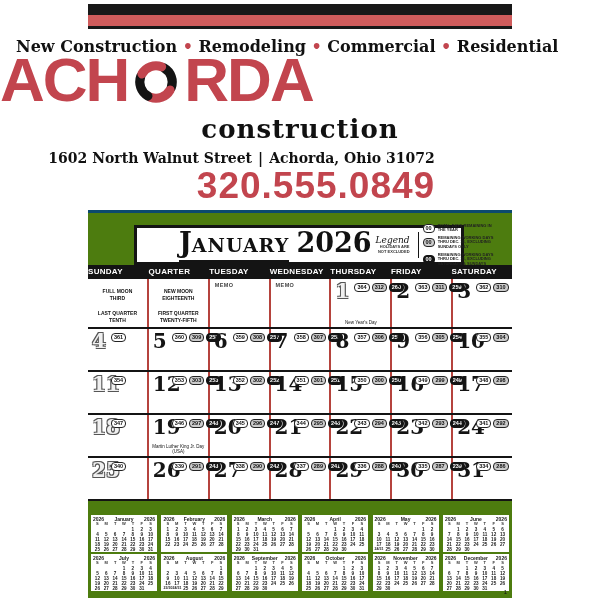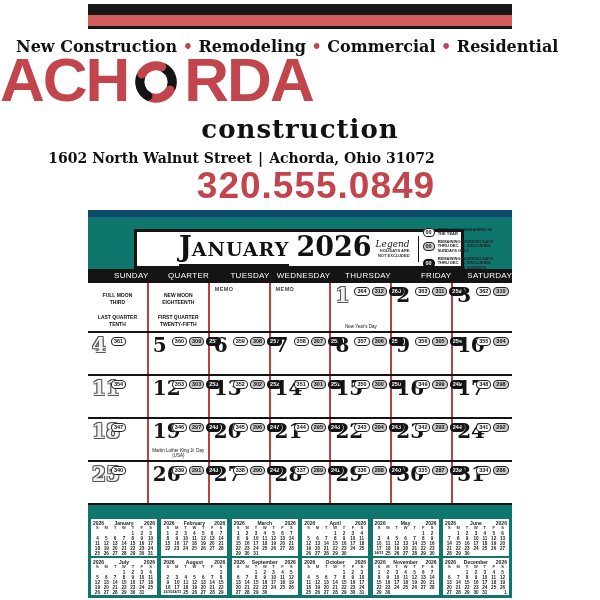--- a/index.html
+++ b/index.html
@@ -20,22 +20,22 @@
             line-height:64px;color:#c2454e;letter-spacing:-2px;}
   .logo-row svg{vertical-align:-8px;margin:0 1px;}
   .logo-sub{position:absolute;top:114px;left:0;width:600px;text-align:center;
             font-family:"DejaVu Serif",serif;font-weight:bold;font-size:26px;letter-spacing:1px;}
   .address{position:absolute;top:150px;left:0;width:483px;text-align:center;
            font-family:"DejaVu Serif",serif;font-weight:bold;font-size:14px;}
   .address .sep{padding:0 6px;}
   .phone{position:absolute;top:165px;left:16px;width:600px;text-align:center;
          font-weight:bold;font-size:37px;color:#c2454e;letter-spacing:1px;}
   
-  .panel{position:absolute;left:88px;top:210px;width:424px;height:388px;background:#0f766e;
-         border-top:7px solid #0c4a6e;box-sizing:border-box;}
+  .panel{position:absolute;left:88px;top:210px;width:424px;height:388px;background:#4d7c0f;
+         border-top:3px solid #0c4a6e;box-sizing:border-box;}
   
   .title-box{position:absolute;left:46px;top:12px;width:330px;height:40px;background:#fff;
              border:3px solid #141414;box-sizing:border-box;display:flex;align-items:center;}
   .month-title{flex:1;padding-left:42px;font-family:"DejaVu Serif",serif;font-weight:bold;white-space:nowrap;}
   .month-underline{display:inline-block;border-bottom:3px solid #141414;line-height:26px;}
   .month-initial{font-size:27px;}
   .month-rest{font-size:19px;letter-spacing:1px;}
   .title-year{font-size:27px;margin-left:7px;}
   
   .legend{display:flex;align-items:center;padding-right:5px;}
@@ -47,21 +47,21 @@
   .l-row{display:flex;align-items:center;margin:1.5px 0;}
   .l-label{font-size:4px;line-height:1.15;width:56px;margin-left:3px;font-weight:bold;color:#222;}
   
   .chip{display:inline-block;font-size:5.5px;line-height:7px;padding:0 2px;border-radius:4px;
         border:1px solid #222;font-weight:bold;}
   .chip.w{background:#fff;color:#111;}
   .chip.g{background:#cccccc;color:#111;}
   .chip.b{background:#141414;color:#fff;border-color:#141414;}
   
   .dow-bar{position:absolute;left:0;top:52px;width:424px;height:14px;background:#141414;display:flex;}
-  .dow{flex:1;color:#fff;font-size:8px;font-weight:normal;text-align:right;line-height:14px;letter-spacing:0.3px;}
+  .dow{flex:1;color:#fff;font-size:8px;font-weight:bold;text-align:left;line-height:14px;letter-spacing:0.3px;}
   
   .grid{position:absolute;left:0;top:66px;width:424px;background:#fff;border-bottom:2px solid #141414;}
   .week{display:flex;height:41px;border-bottom:2px solid #141414;}
   .week:last-child{border-bottom:none;}
   .week.first{height:48px;}
   .cell{flex:1;position:relative;border-right:2px solid #b5433d;}
   .cell:last-child{border-right:none;}
   .num{position:absolute;top:1px;left:4px;font-family:"DejaVu Serif",serif;font-weight:bold;
        font-size:20px;line-height:22px;color:#141414;}
   .num.outline{color:#f0f0f0;text-shadow:-1px -1px 0 #555,1px -1px 0 #555,-1px 1px 0 #555,1px 1px 0 #555;}

